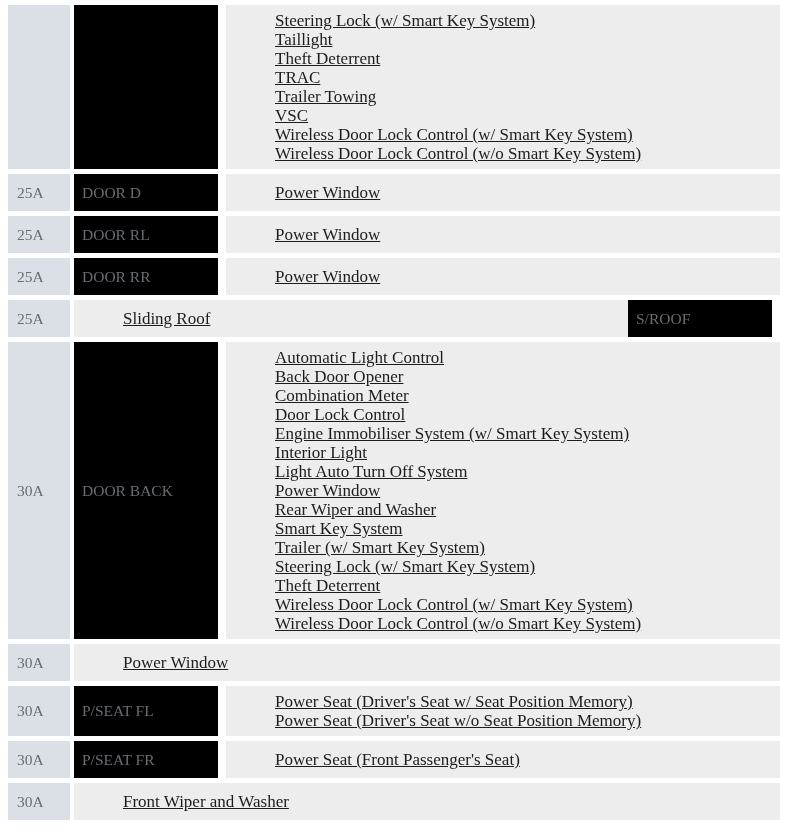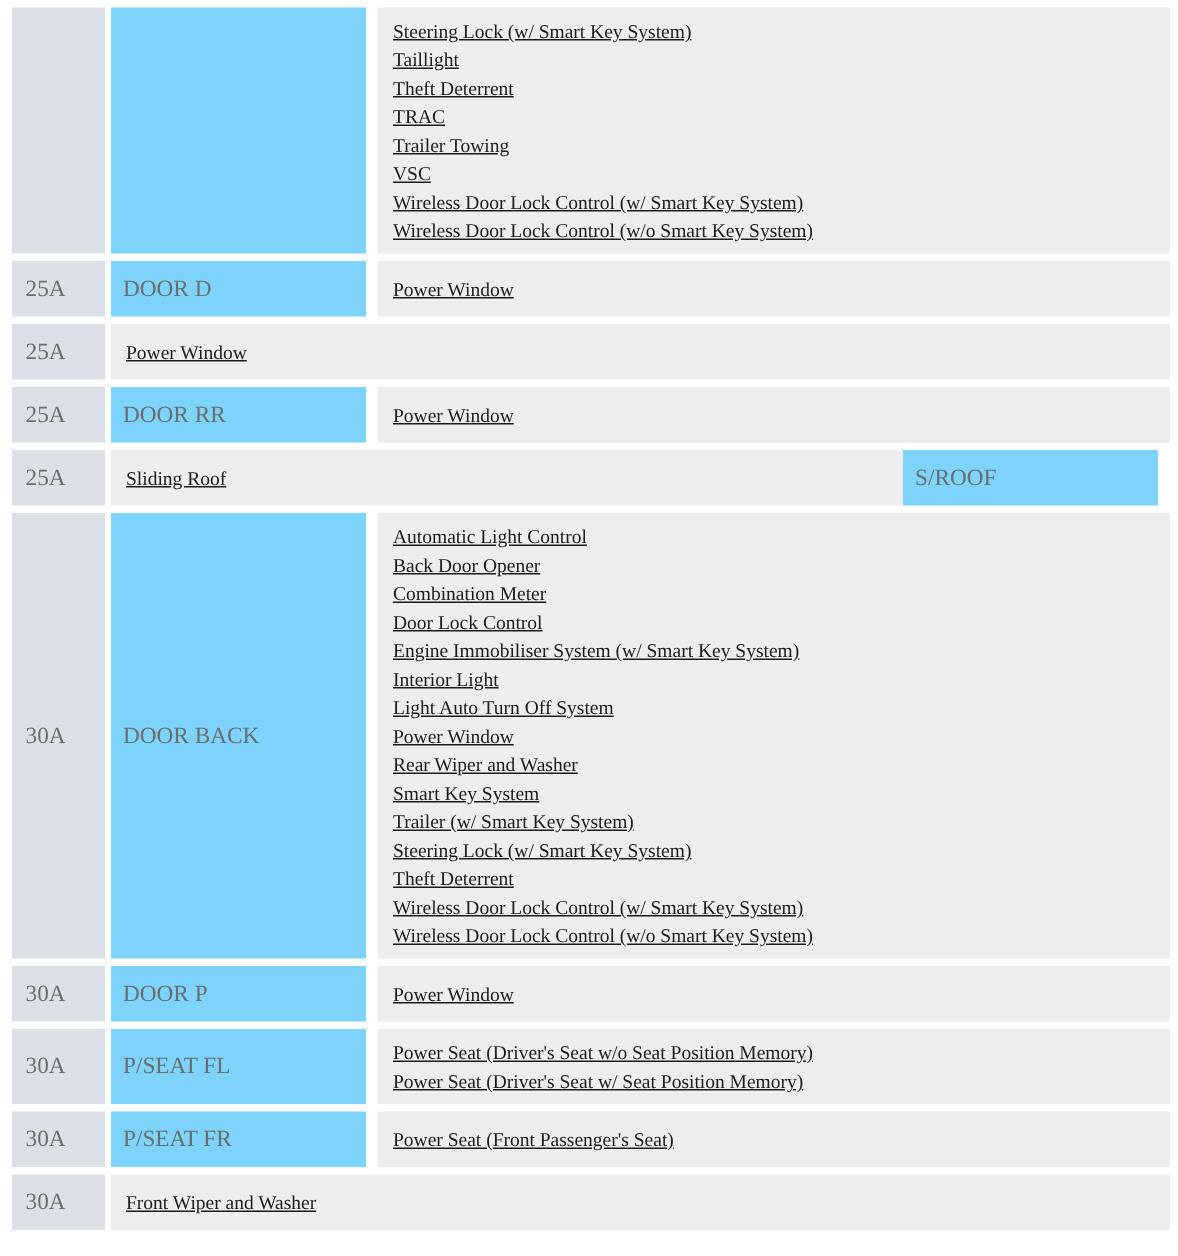--- a/index.html
+++ b/index.html
@@ -30,46 +30,47 @@
     margin-right: 4px;
     background: #dbe0e6;
     color: #696e73;
     font-size: 15.5px;
     display: flex;
     align-items: center;
     padding-left: 9px;
     flex-shrink: 0;
   }
   .cell-fuse {
-    width: 170px;
+    width: 144px;
     margin-right: 8px;
-    background: #7dd3fc;
+    background: #000000;
     color: #696e73;
     font-size: 15.5px;
     display: flex;
     align-items: center;
     padding-left: 8px;
     flex-shrink: 0;
   }
   .cell-circuits {
     flex: 1;
     background: #ededed;
     min-height: 37px;
     padding: 6px 10px;
     display: flex;
     flex-direction: column;
     justify-content: center;
   }
   .circuit-link {
     align-self: flex-start;
     color: #1c1c1c;
-    font-size: 13px;
+    font-size: 17px;
     line-height: 19px;
     text-decoration: underline;
     cursor: pointer;
+    margin-left: 39px;
   }
 </style>
 </head>
 <body>
 
 <div class="fuse-table">
   <div class="row">
     <div class="cell cell-amp"></div>
     <div class="cell cell-fuse"></div>
     <div class="cell cell-circuits">
@@ -87,20 +88,21 @@
   <div class="row">
     <div class="cell cell-amp">25A</div>
     <div class="cell cell-fuse">DOOR D</div>
     <div class="cell cell-circuits">
         <a class="circuit-link">Power Window</a>
       </div>
   </div>
 
   <div class="row">
     <div class="cell cell-amp">25A</div>
+    <div class="cell cell-fuse">DOOR RL</div>
     <div class="cell cell-circuits">
         <a class="circuit-link">Power Window</a>
       </div>
   </div>
 
   <div class="row">
     <div class="cell cell-amp">25A</div>
     <div class="cell cell-fuse">DOOR RR</div>
     <div class="cell cell-circuits">
         <a class="circuit-link">Power Window</a>
@@ -132,32 +134,31 @@
         <a class="circuit-link">Trailer (w/ Smart Key System)</a>
         <a class="circuit-link">Steering Lock (w/ Smart Key System)</a>
         <a class="circuit-link">Theft Deterrent</a>
         <a class="circuit-link">Wireless Door Lock Control (w/ Smart Key System)</a>
         <a class="circuit-link">Wireless Door Lock Control (w/o Smart Key System)</a>
       </div>
   </div>
 
   <div class="row">
     <div class="cell cell-amp">30A</div>
-    <div class="cell cell-fuse">DOOR P</div>
     <div class="cell cell-circuits">
         <a class="circuit-link">Power Window</a>
       </div>
   </div>
 
   <div class="row">
     <div class="cell cell-amp">30A</div>
     <div class="cell cell-fuse">P/SEAT FL</div>
     <div class="cell cell-circuits">
+        <a class="circuit-link">Power Seat (Driver's Seat w/ Seat Position Memory)</a>
         <a class="circuit-link">Power Seat (Driver's Seat w/o Seat Position Memory)</a>
-        <a class="circuit-link">Power Seat (Driver's Seat w/ Seat Position Memory)</a>
       </div>
   </div>
 
   <div class="row">
     <div class="cell cell-amp">30A</div>
     <div class="cell cell-fuse">P/SEAT FR</div>
     <div class="cell cell-circuits">
         <a class="circuit-link">Power Seat (Front Passenger's Seat)</a>
       </div>
   </div>

